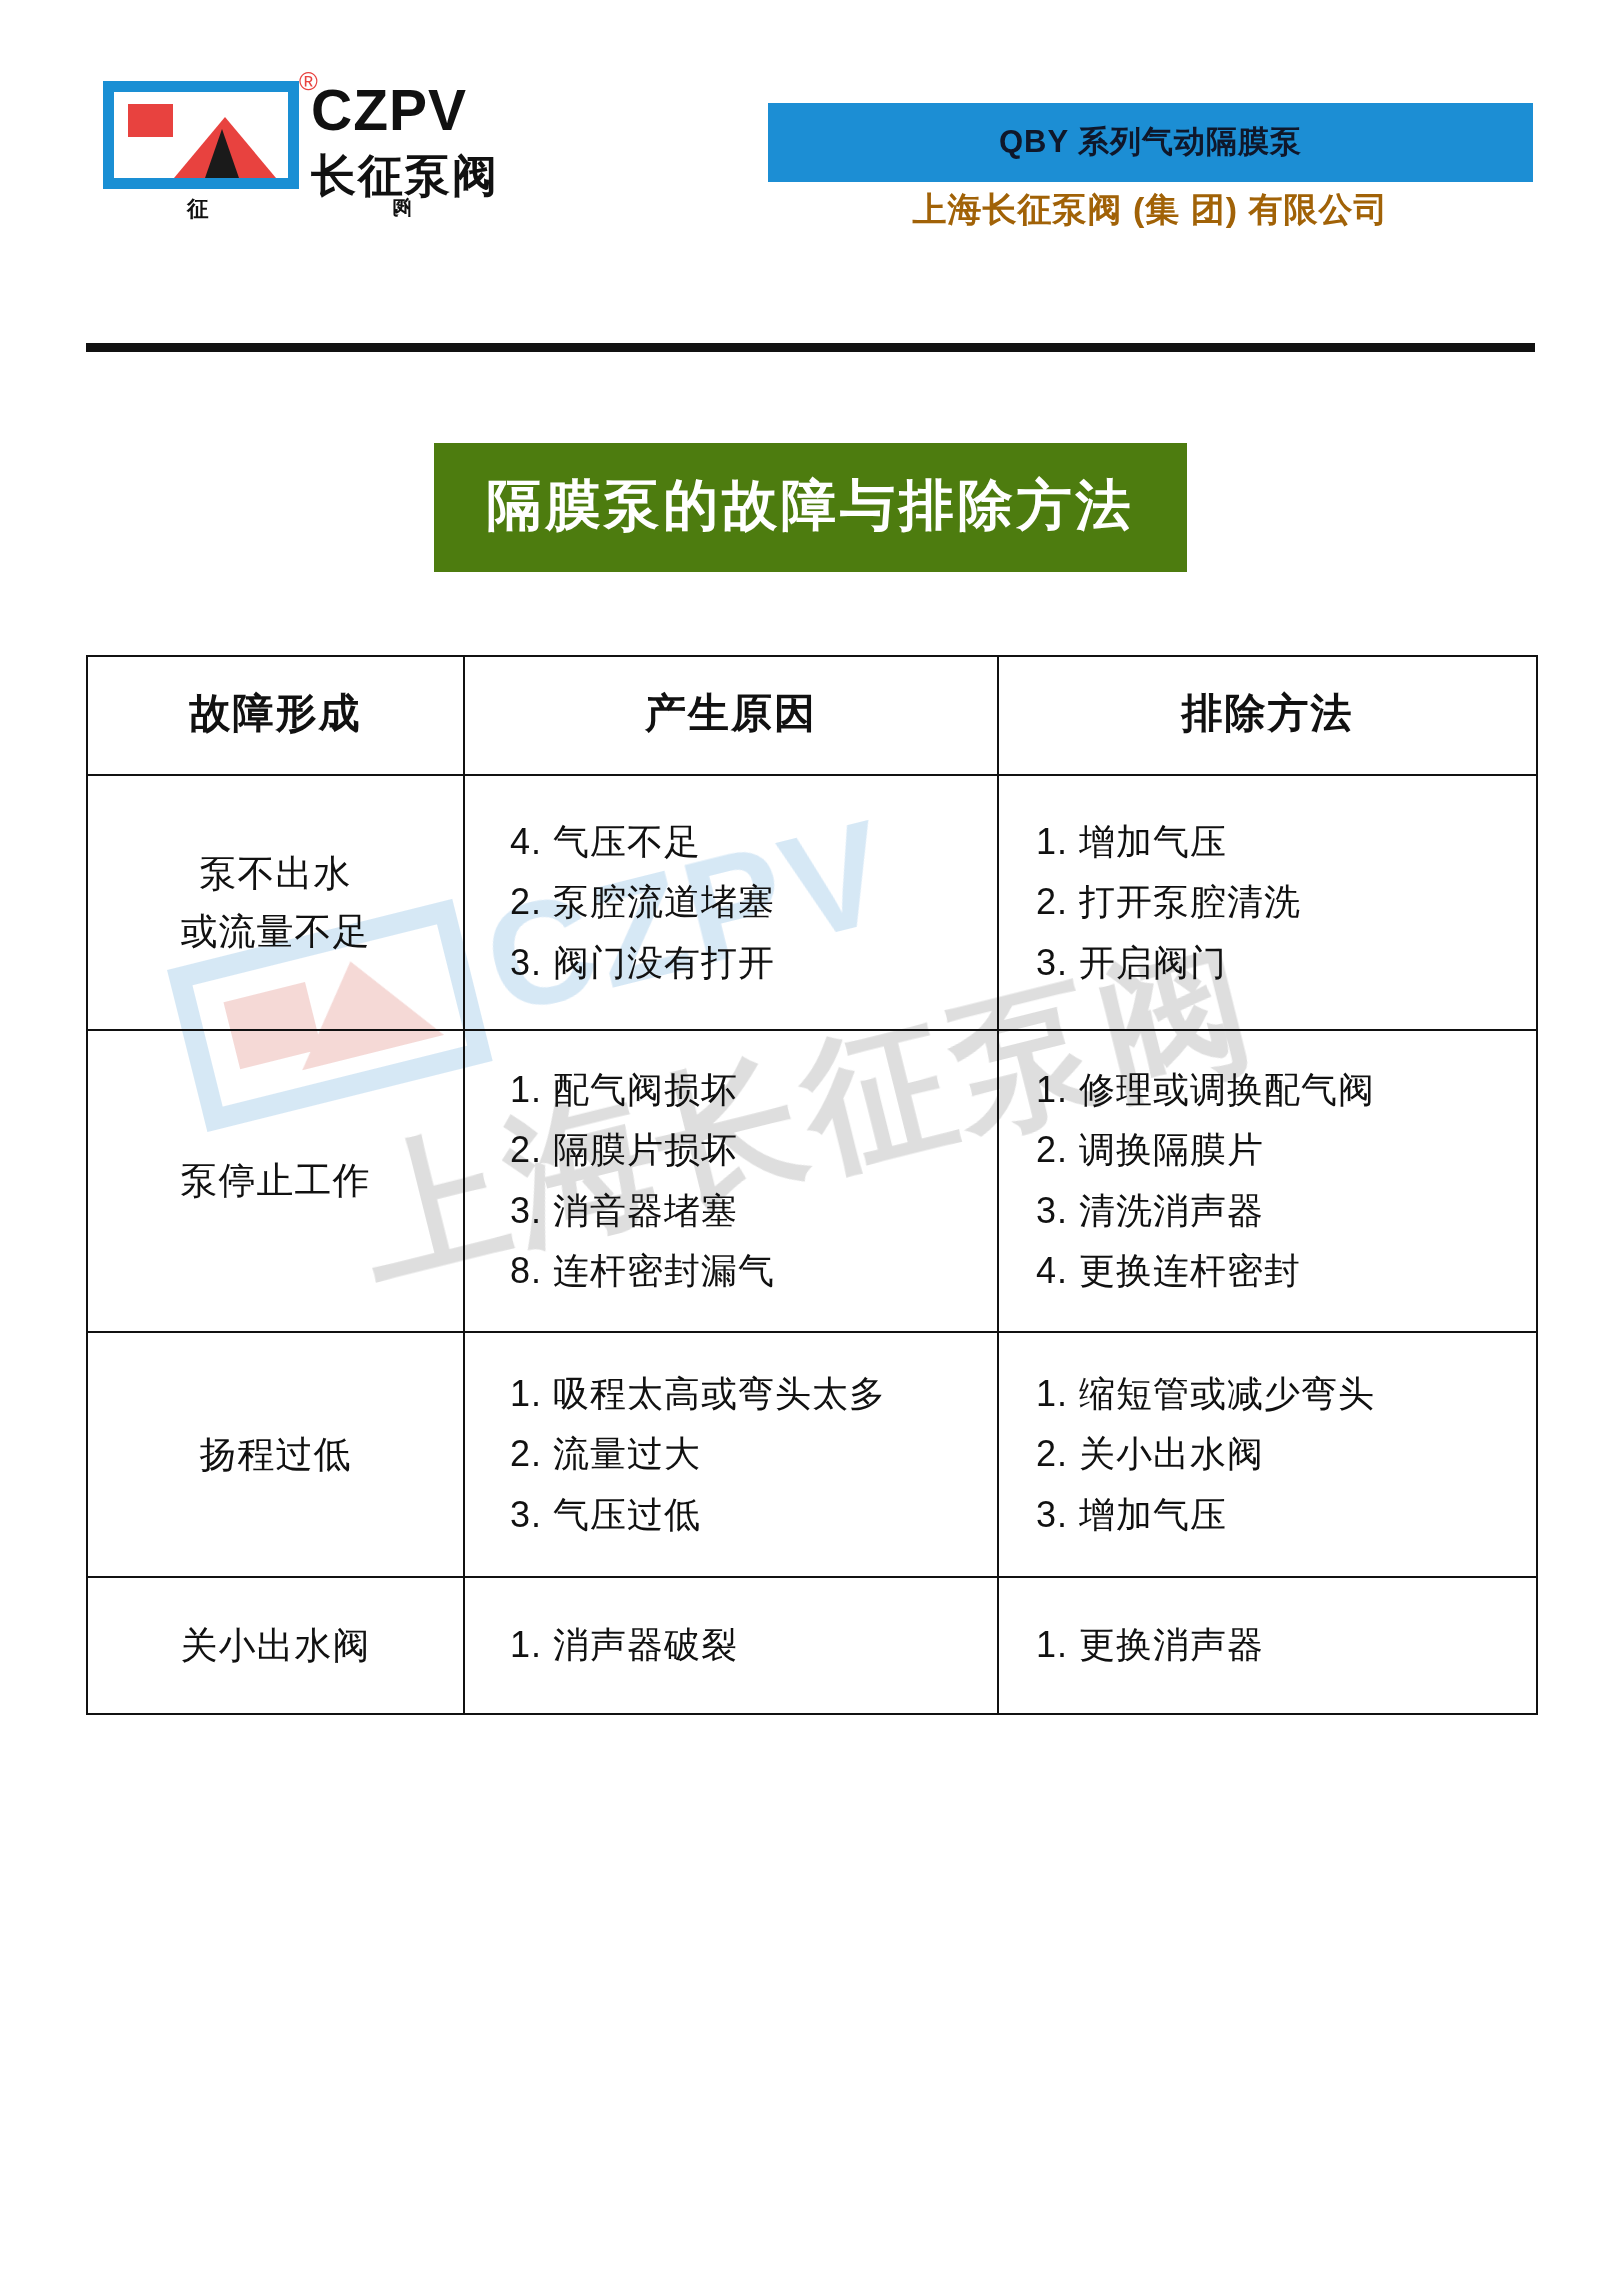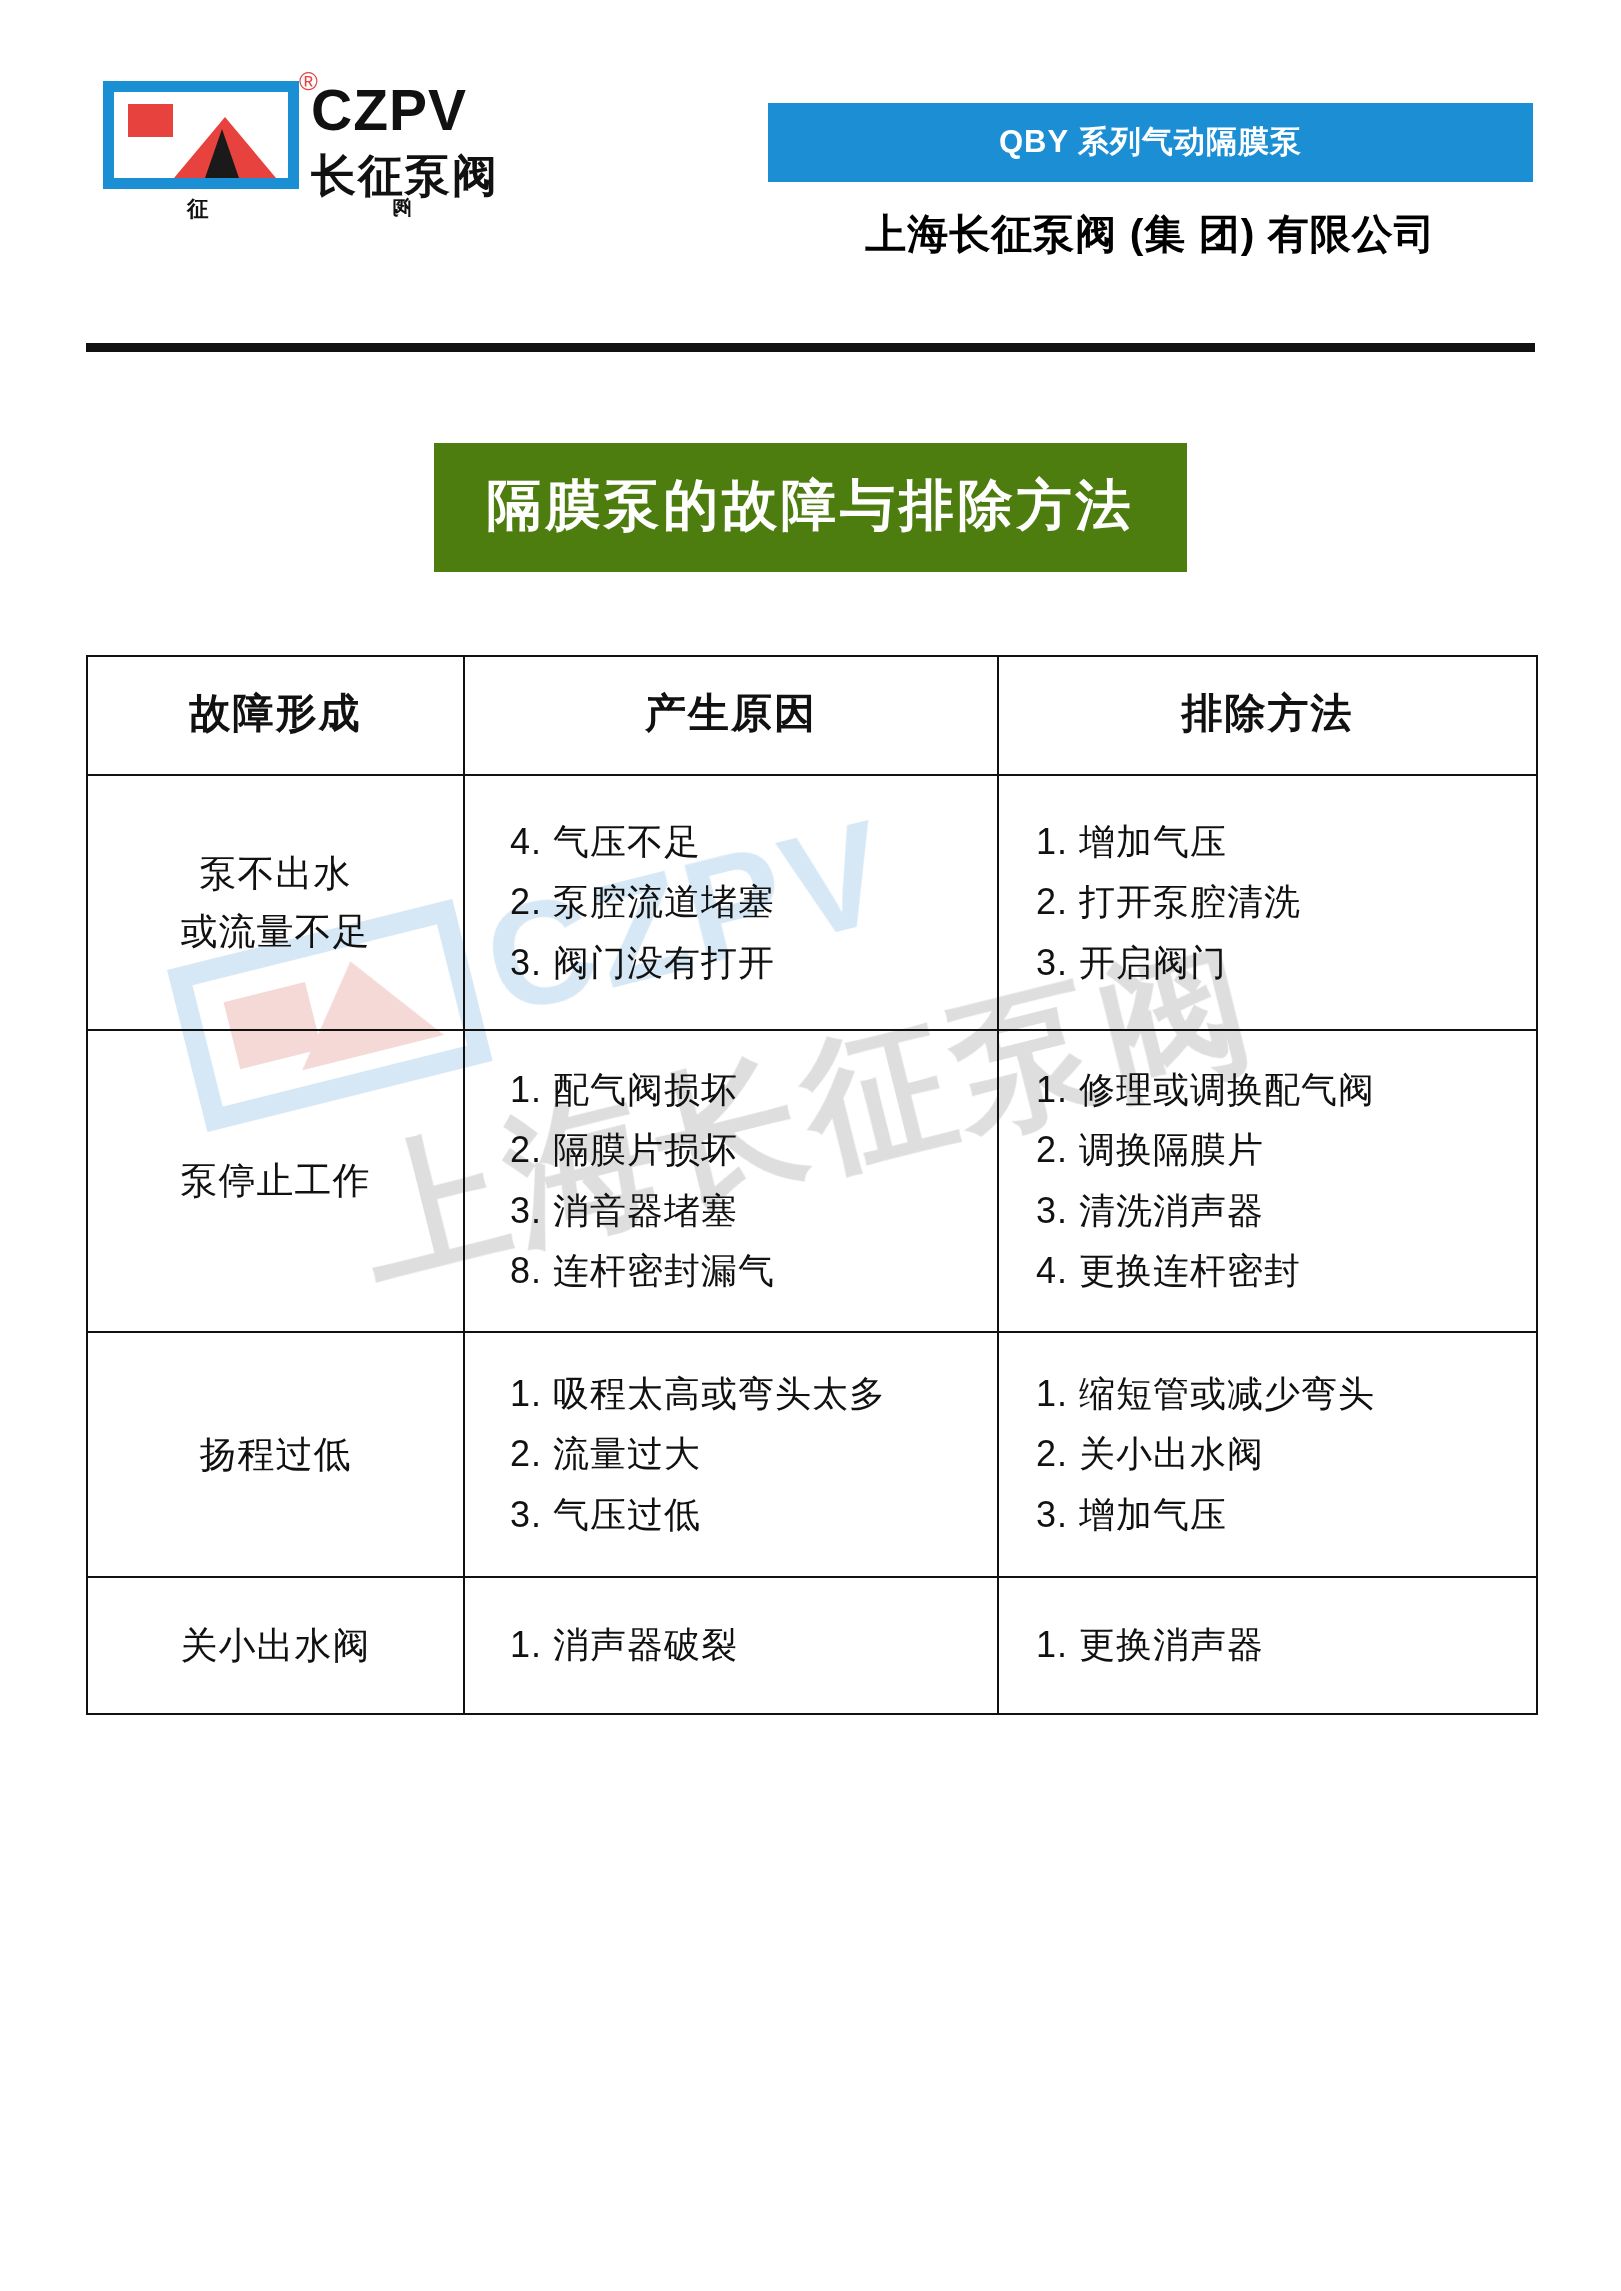--- a/index.html
+++ b/index.html
@@ -115,31 +115,31 @@
 
   .header-right {
     position: absolute;
     right: 88px;
     top: 103px;
     width: 765px;
     text-align: center;
   }
   .product-banner {
     background: #1c8ed4;
-    color: #ffffff;
+    color: #0f172a;
     font-size: 31px;
     font-weight: bold;
     padding: 17.6px 0 19.6px 0;
     letter-spacing: 1px;
   }
   .company-name {
-    margin-top: 25px;
-    font-size: 41px;
-    font-weight: bold;
-    color: #000000;
+    margin-top: 5px;
+    font-size: 34px;
+    font-weight: bold;
+    color: #a16207;
     letter-spacing: 1px;
   }
   .header-rule {
     position: absolute;
     left: 86px;
     right: 86px;
     top: 343px;
     height: 8.8px;
     background: #111111;
   }

